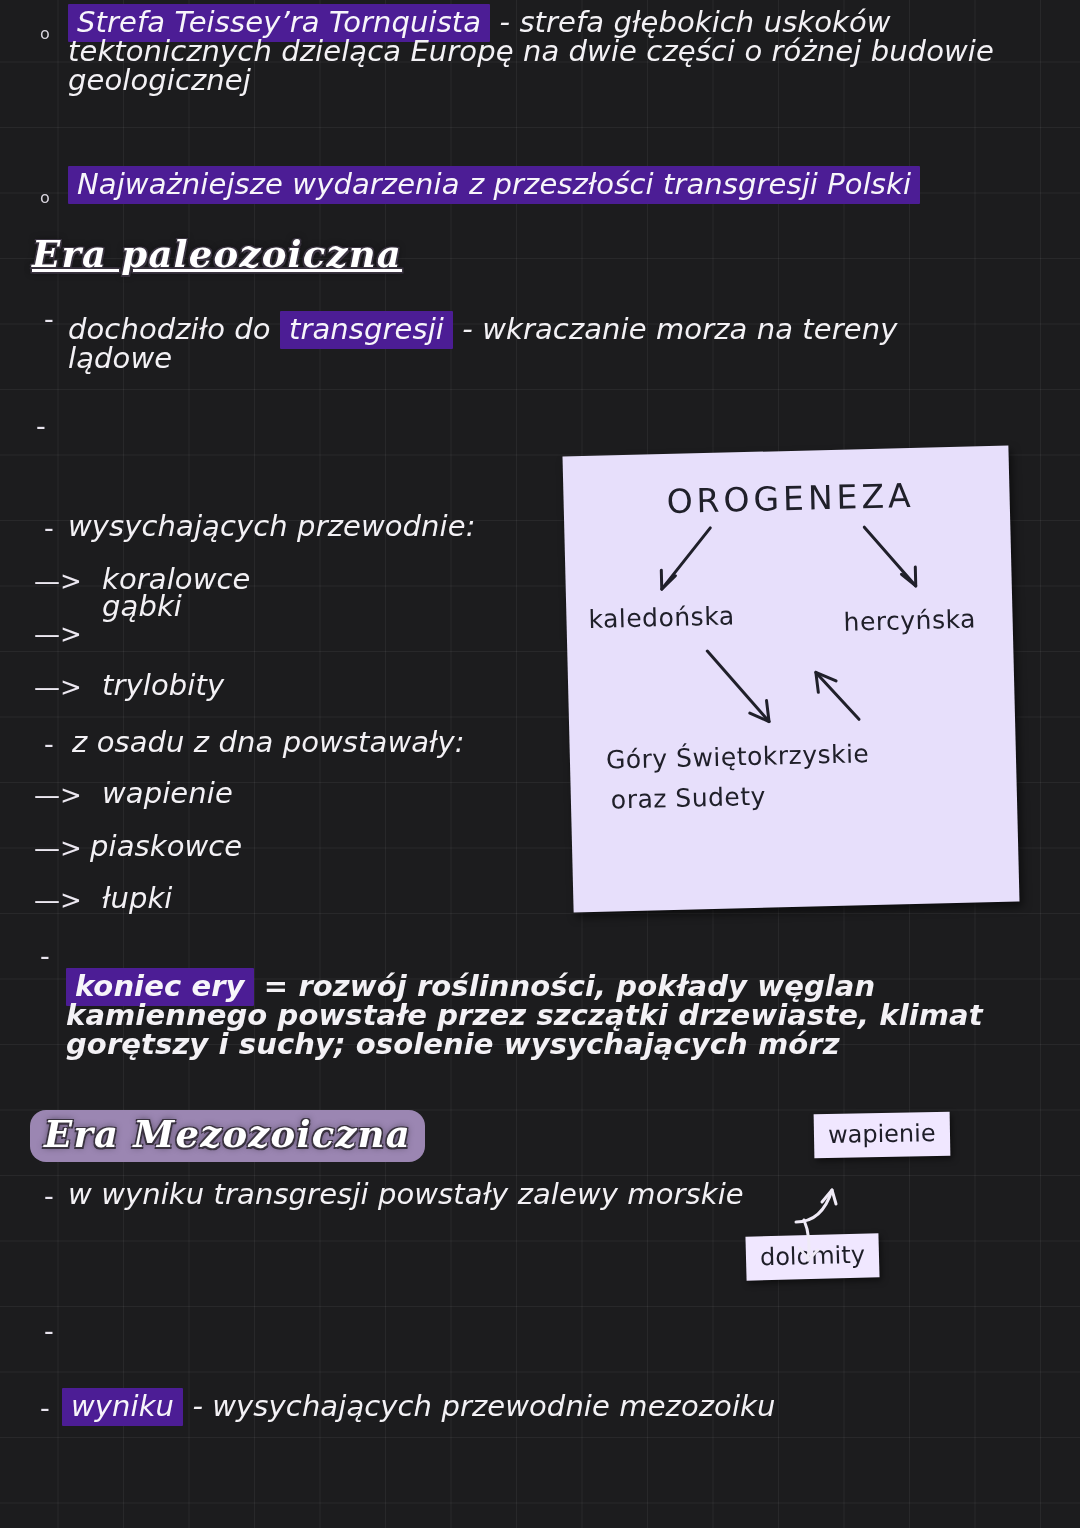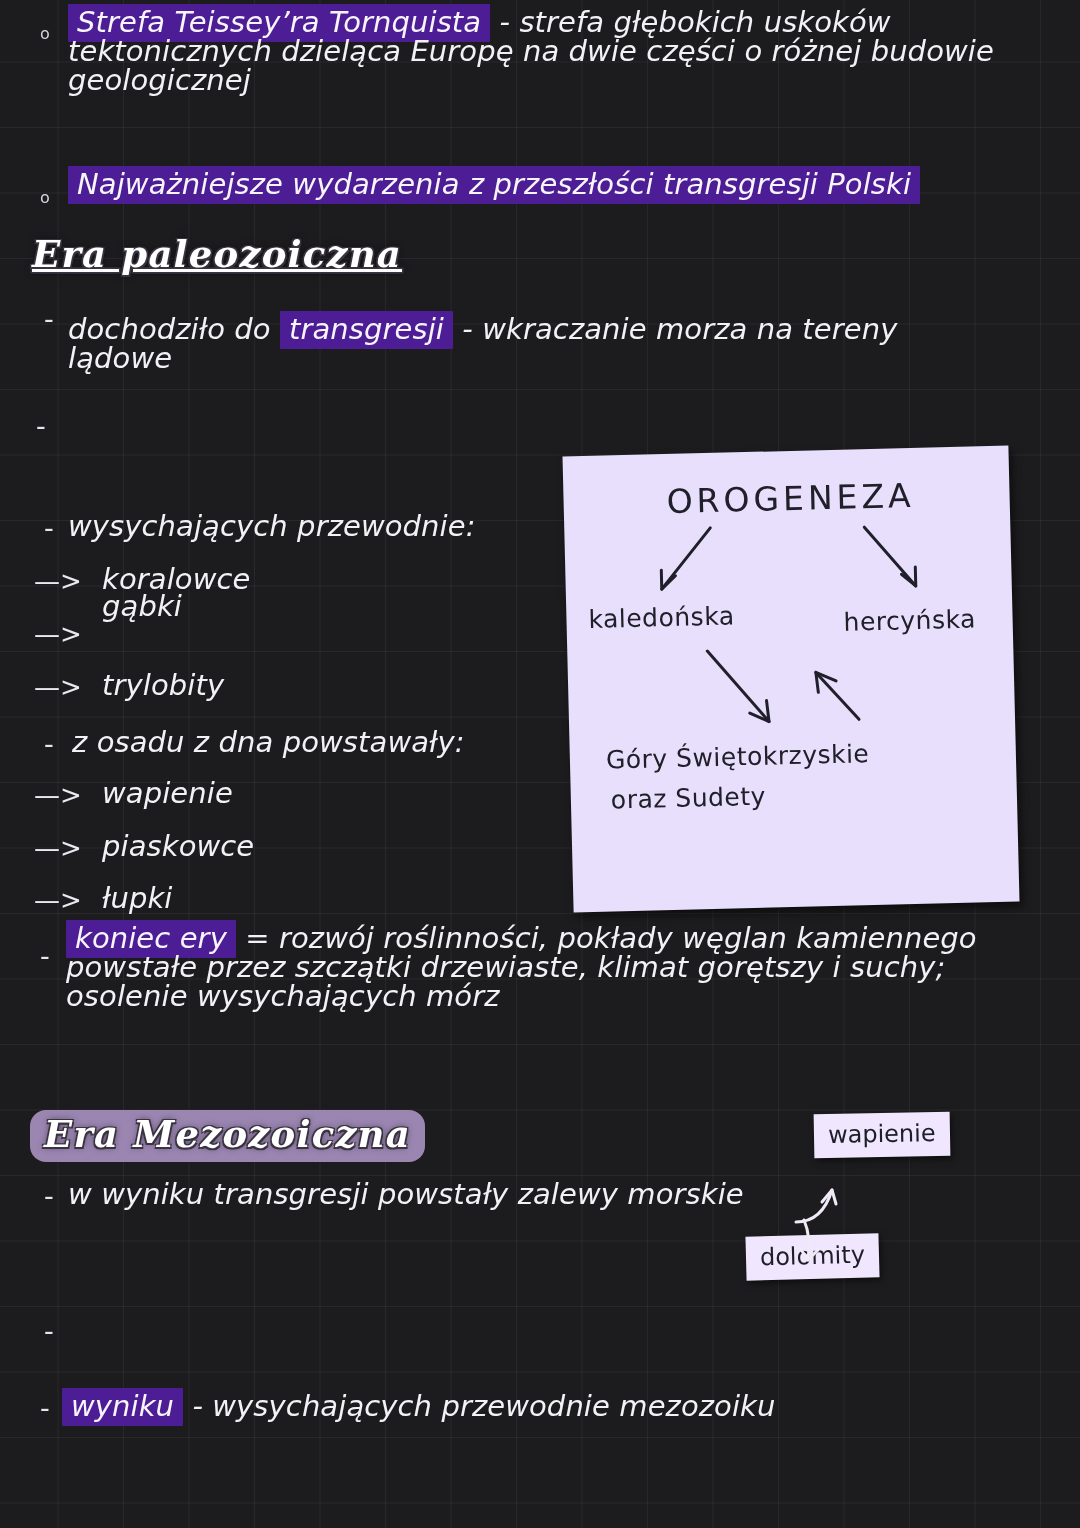--- a/index.html
+++ b/index.html
@@ -155,27 +155,27 @@
   <span class="arrow" style="left:34px;top:672px;">—&gt;</span>
   <div class="line" style="left:102px;top:671px;">trylobity</div>
 
   <span class="dash" style="left:44px;top:728px;">-</span>
   <div class="line" style="left:72px;top:728px;">z osadu z dna powstawały:</div>
 
   <span class="arrow" style="left:34px;top:780px;">—&gt;</span>
   <div class="line" style="left:102px;top:779px;">wapienie</div>
 
   <span class="arrow" style="left:34px;top:833px;">—&gt;</span>
-  <div class="line" style="left:102px;top:832px;">piaskowce</div>
+  <div class="line" style="left:90px;top:832px;">piaskowce</div>
 
   <span class="arrow" style="left:34px;top:885px;">—&gt;</span>
   <div class="line" style="left:102px;top:884px;">łupki</div>
 
   <span class="dash" style="left:40px;top:940px;">-</span>
-  <div class="line wrapline" style="left:66px;top:924px;width:970px;">
+  <div class="line wrapline" style="left:66px;top:972px;width:970px;font-weight:bold;">
     <span class="hl">koniec ery</span><span> = rozwój roślinności, pokłady węglan kamiennego powstałe przez szczątki drzewiaste, klimat gorętszy i suchy; osolenie wysychających mórz</span>
   </div>
 
   <div class="heading boxed" style="left:30px;top:1110px;">Era Mezozoiczna</div>
 
   <span class="dash" style="left:44px;top:1180px;">-</span>
   <div class="line" style="left:68px;top:1180px;">w wyniku transgresji powstały zalewy morskie</div>
 
   <span class="dash" style="left:44px;top:1315px;">-</span>
 

